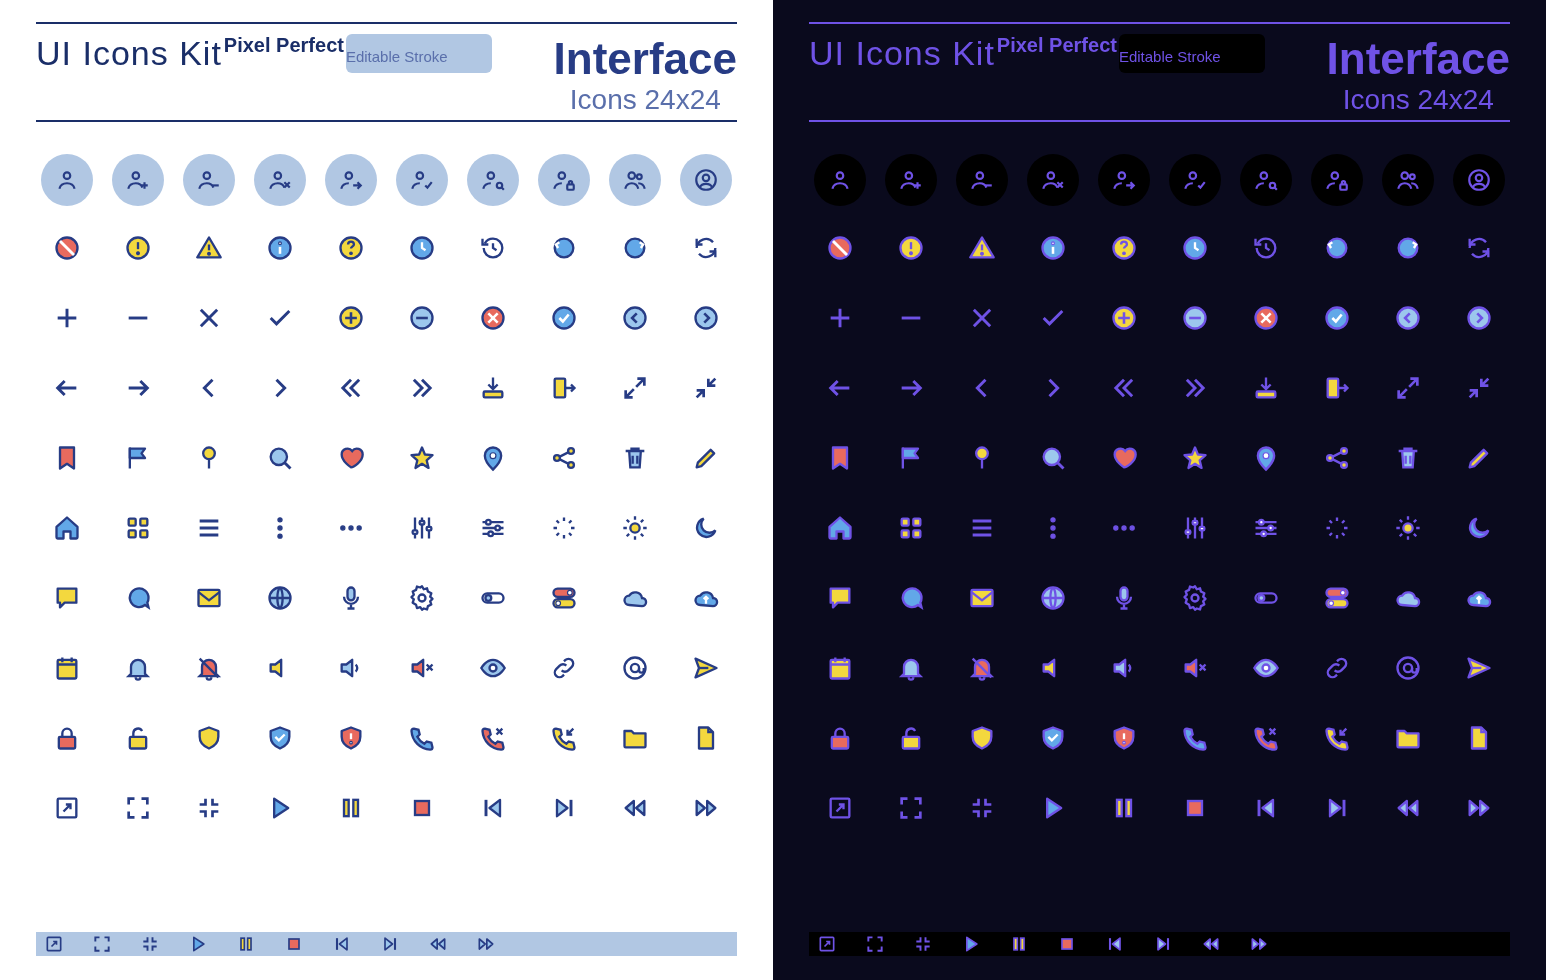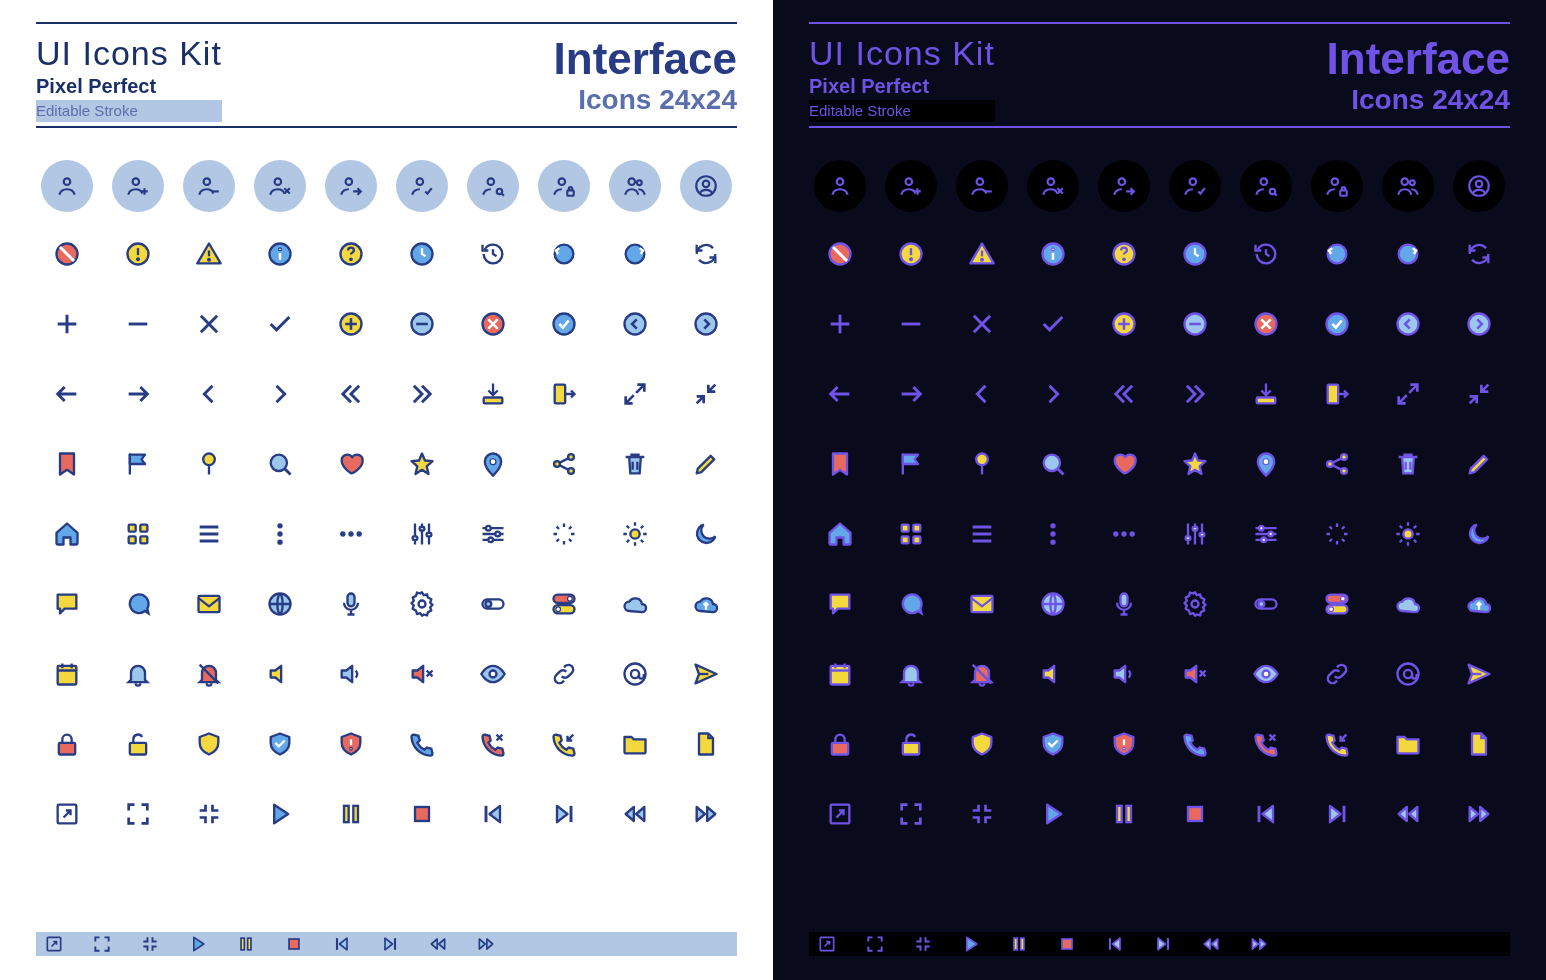--- a/index.html
+++ b/index.html
@@ -4,34 +4,34 @@
 <style>
   * { margin:0; padding:0; box-sizing:border-box; }
   body { font-family: -apple-system, BlinkMacSystemFont, "Segoe UI", Arial, sans-serif; display:flex; width:1546px; height:980px; }
   .panel { width:50%; padding:18px 36px 24px 36px; display:flex; flex-direction:column; }
   .light { background:#fff; color:#1a2e68; }
   .dark  { background:#0a0a1d; color:#6f52e6; }
   .hr { height:2px; width:100%; margin:4px 0 10px 0; }
   .light .hr { background:#1a2e68; }
   .dark  .hr { background:#6f52e6; }
   .header { display:flex; justify-content:space-between; align-items:flex-start; }
-  .hleft { display:flex; flex-direction:column; gap:2px; }
+  .hleft { display:flex; flex-direction:row; gap:2px; }
   .title  { font-size:34px; font-weight:300; letter-spacing:1px; }
   .sub1   { font-size:20px; font-weight:600; }
-  .sub2wrap { display:inline-block; padding:2px 44px 2px 0; }
+  .sub2wrap { display:inline-block; padding:14px 44px 2px 0;border-radius:6px; }
   .sub2   { font-size:15px; font-weight:400; }
   .light .sub2wrap { background:#b1c7e3; }
   .dark  .sub2wrap { background:#000; }
   .light .sub2 { color:#5a6fab; }
   .dark  .sub2 { color:#6f52e6; }
-  .hright { text-align:right;margin-left:46px; }
+  .hright { text-align:center;margin-left:46px; }
   .big   { font-size:44px; font-weight:700; }
   .light .big { color:#273c85; }
   .dark  .big { color:#6f52e6; }
-  .size  { font-size:28px; font-weight:700; }
+  .size  { font-size:28px; font-weight:400; }
   .light .size { color:#5a6fab; }
   .dark  .size { color:#6f52e6; }
   .grid { display:grid; grid-template-columns:repeat(10,1fr); gap:18px 10px; margin-top:22px; }
   .cell { display:flex; align-items:center; justify-content:center; height:52px; }
   .row0 .icon { width:52px; height:52px; border-radius:50%; display:flex; align-items:center; justify-content:center; }
   .strip { margin-top:auto; height:24px; display:flex; align-items:center; gap:28px; padding-left:8px; }
   .light .strip { background:#b1c7e3; }
   .dark  .strip { background:#000; }
   .light .row0 .icon { background:#b1c7e3; }
   .dark  .row0 .icon { background:#000; }

